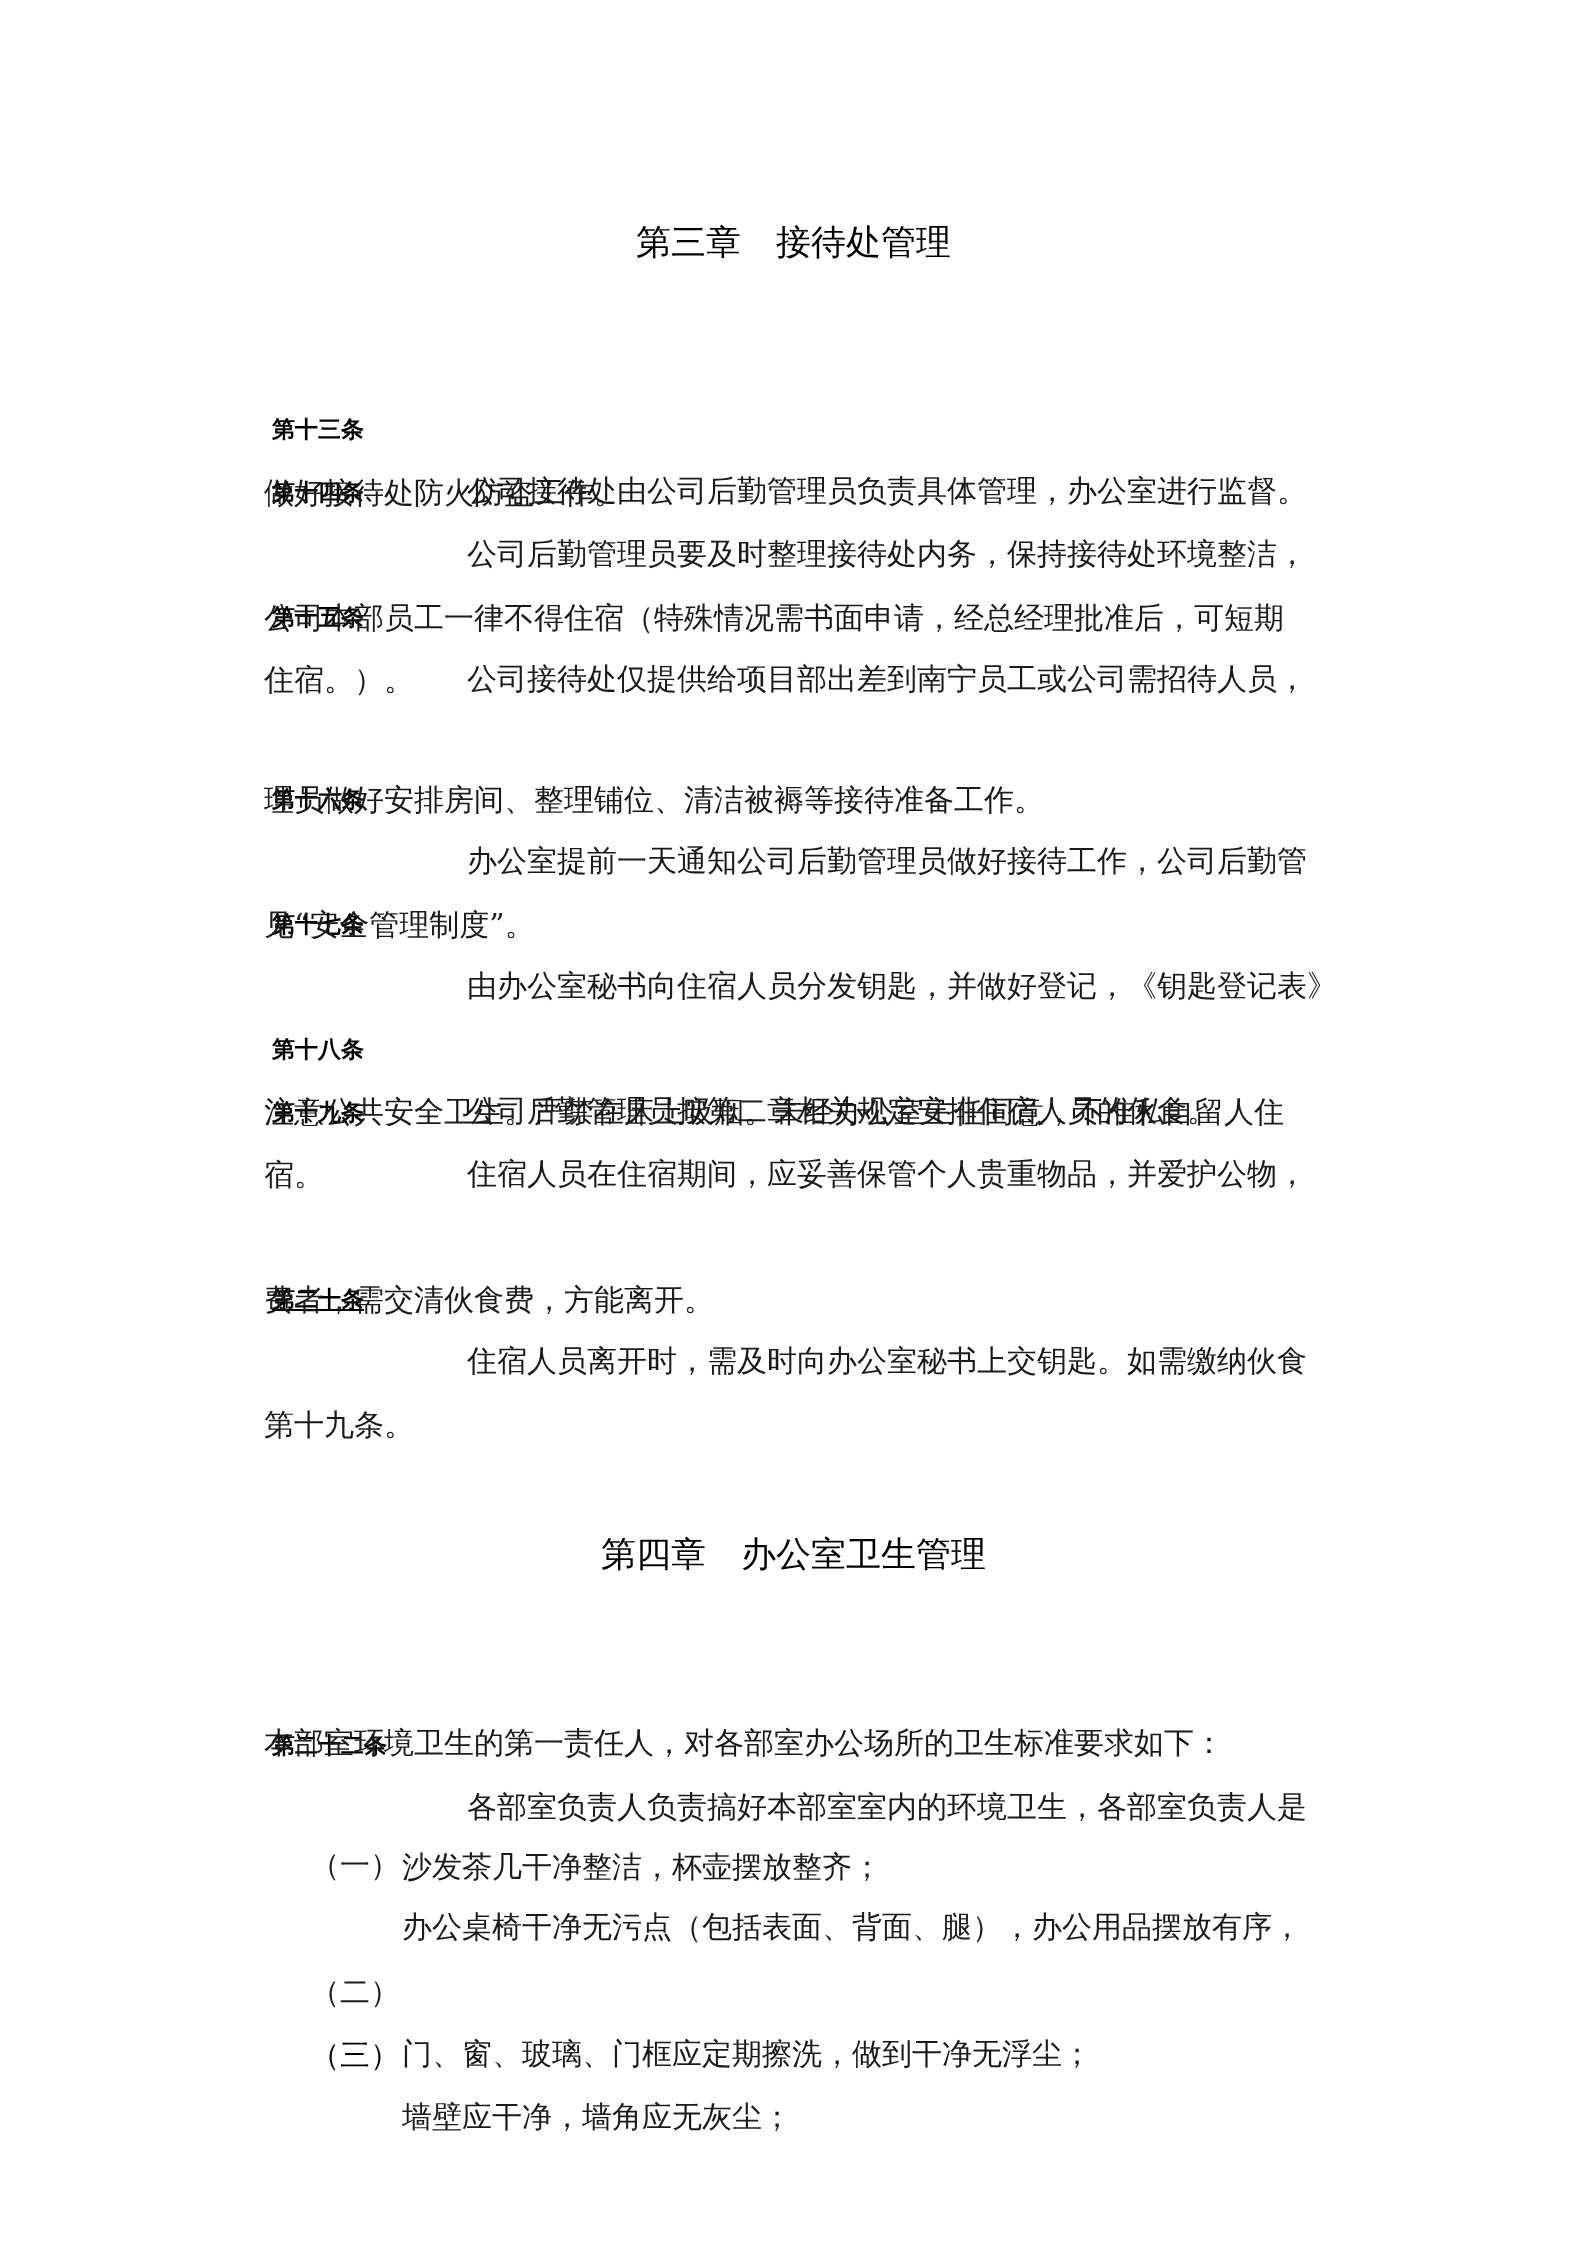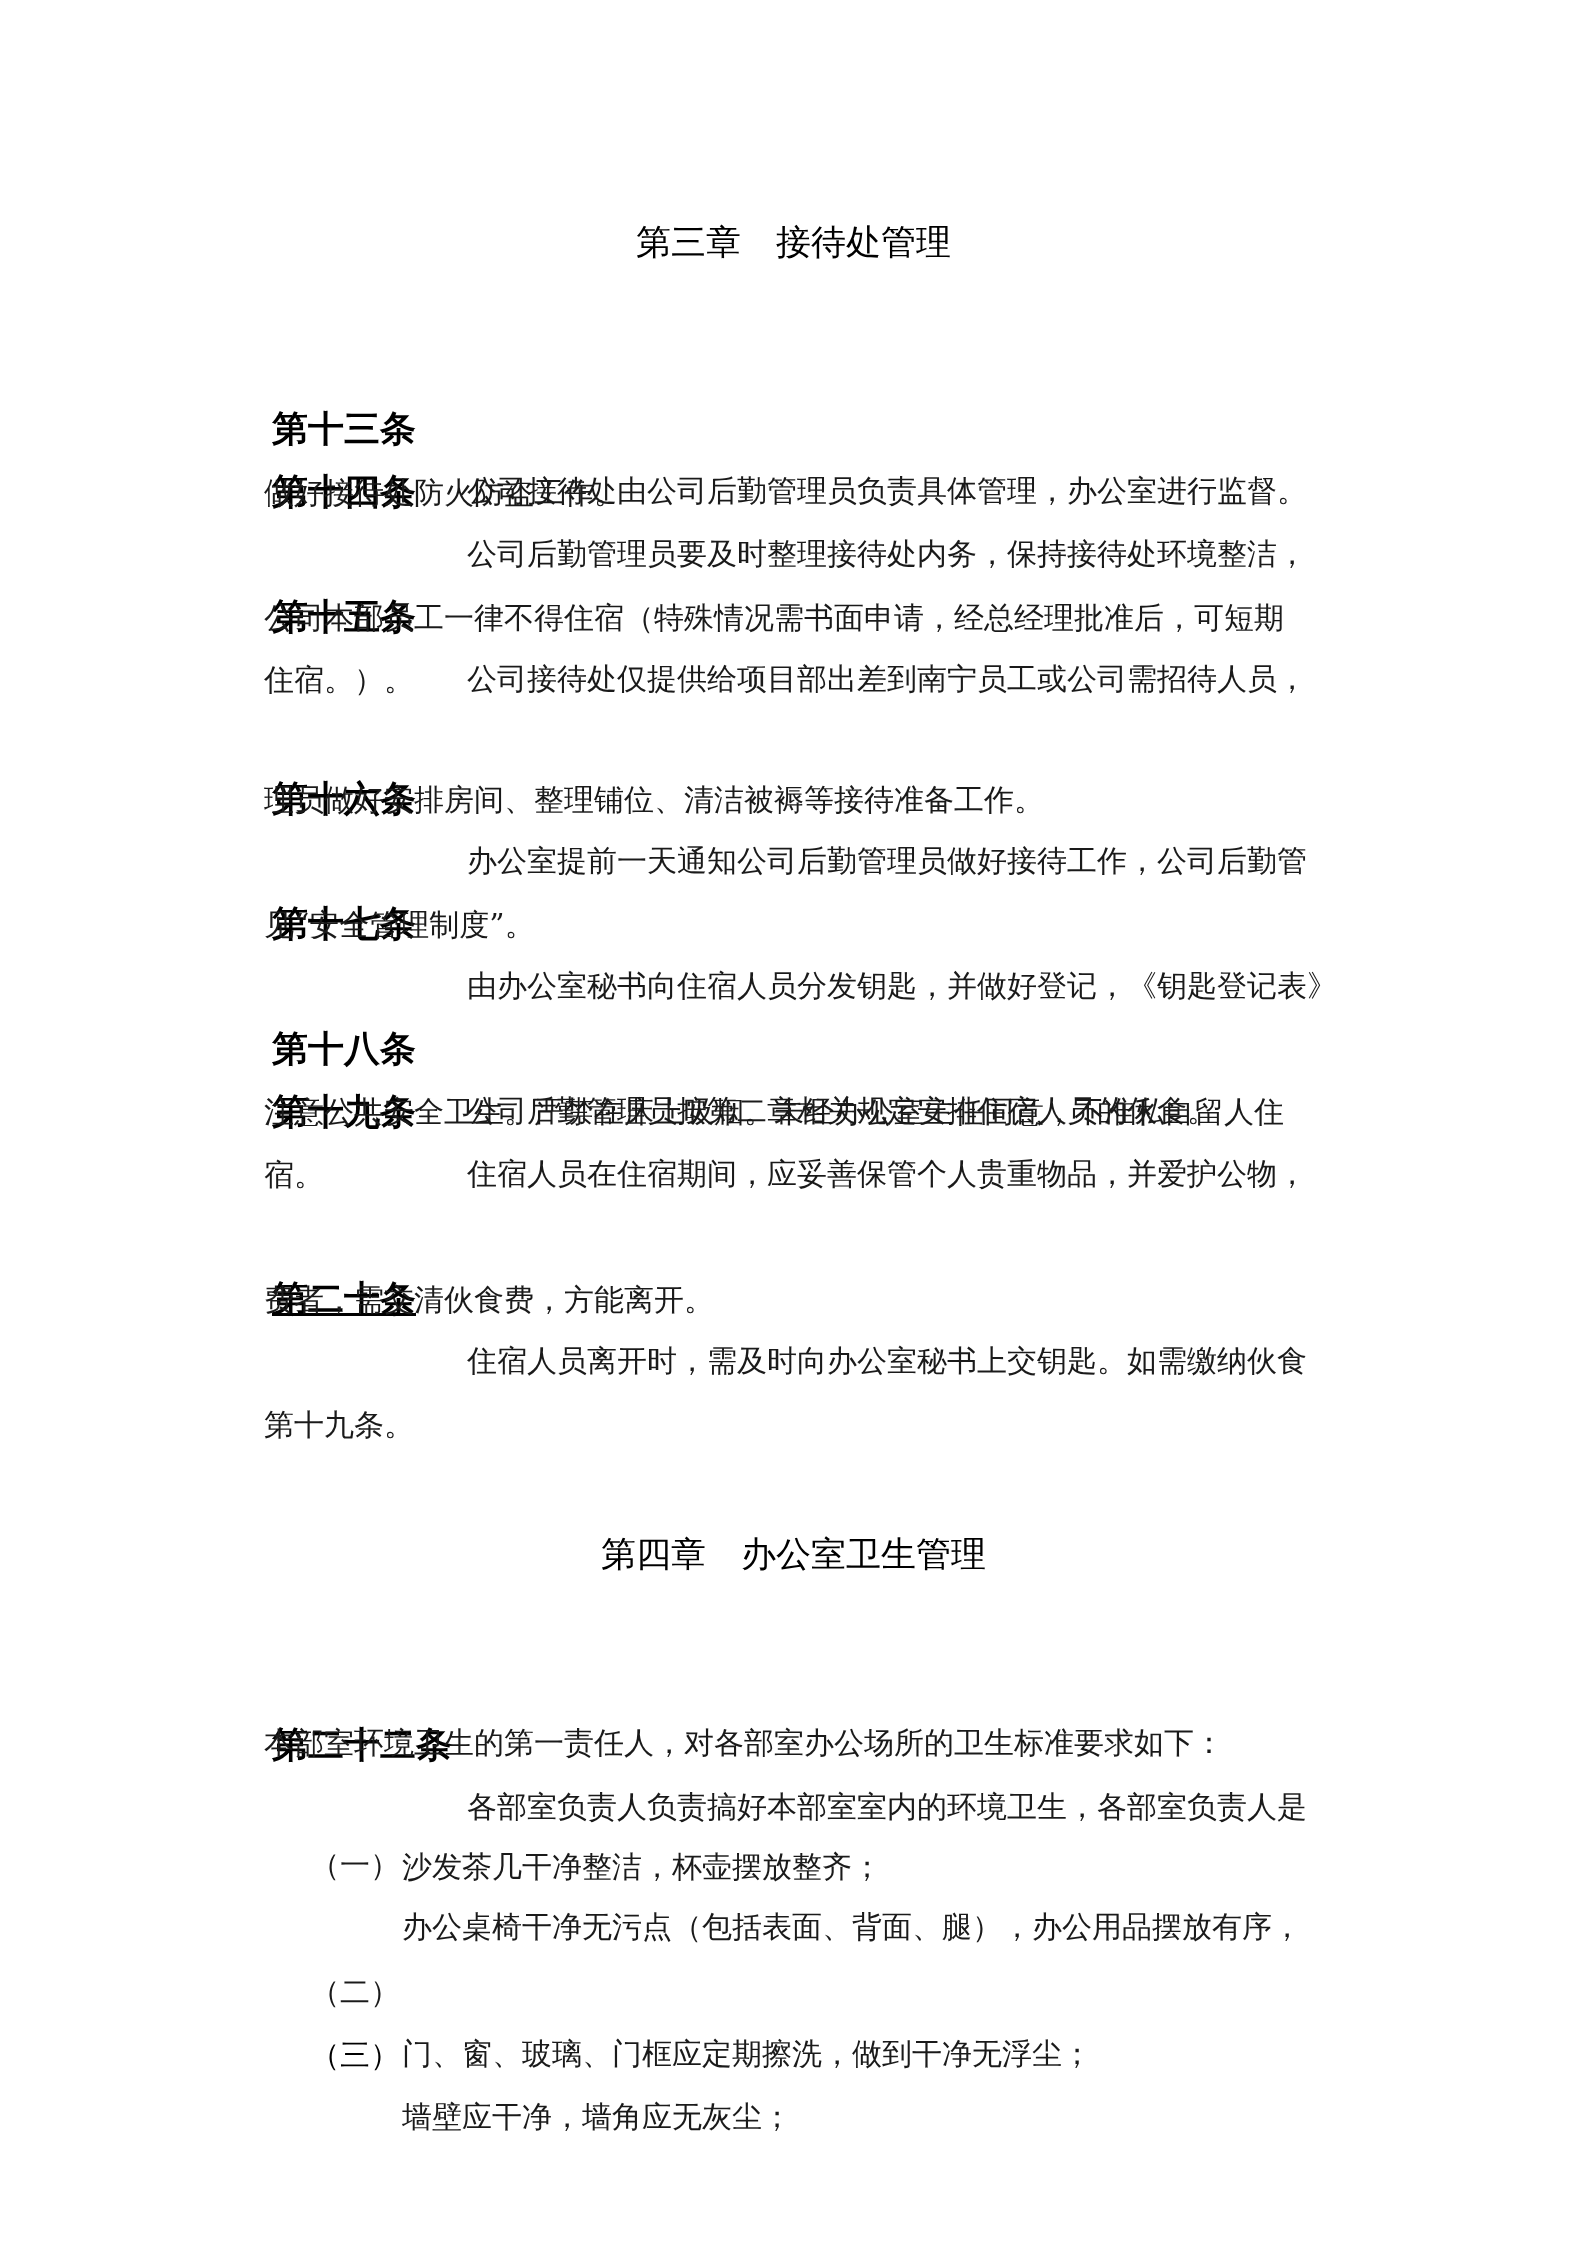--- a/index.html
+++ b/index.html
@@ -5,21 +5,21 @@
   html, body { margin: 0; padding: 0; background: #ffffff; }
   body { width: 1587px; height: 2245px; position: relative; overflow: hidden;
          font-family: "DejaVu Serif", "Liberation Serif", serif; color: #111111; }
   .page { position: absolute; left: 0; top: 0; width: 1587px; height: 2245px; background: #ffffff; }
   .chapter-title { position: absolute; left: 0; width: 1587px; text-align: center;
          font-family: "DejaVu Sans", "Liberation Sans", sans-serif; font-size: 35px;
          line-height: 50px; height: 50px; color: #000; white-space: pre; }
   .line { position: absolute; height: 62px; line-height: 62px; font-size: 30px;
           white-space: pre; color: #1a1a1a; }
   .label { position: absolute; font-family: "DejaVu Sans", "Liberation Sans", sans-serif;
-           font-weight: bold; font-size: 36px; color: #000; }
+           font-weight: bold; font-size: 23px; color: #000; }
   .body { position: absolute; }
 </style>
 </head>
 <body>
 
 <div class="page">
 
   <div class="chapter-title" style="top:217px;">第三章　接待处管理</div>
 
   <div class="line" style="top:336px;left:0;width:1587px;">

